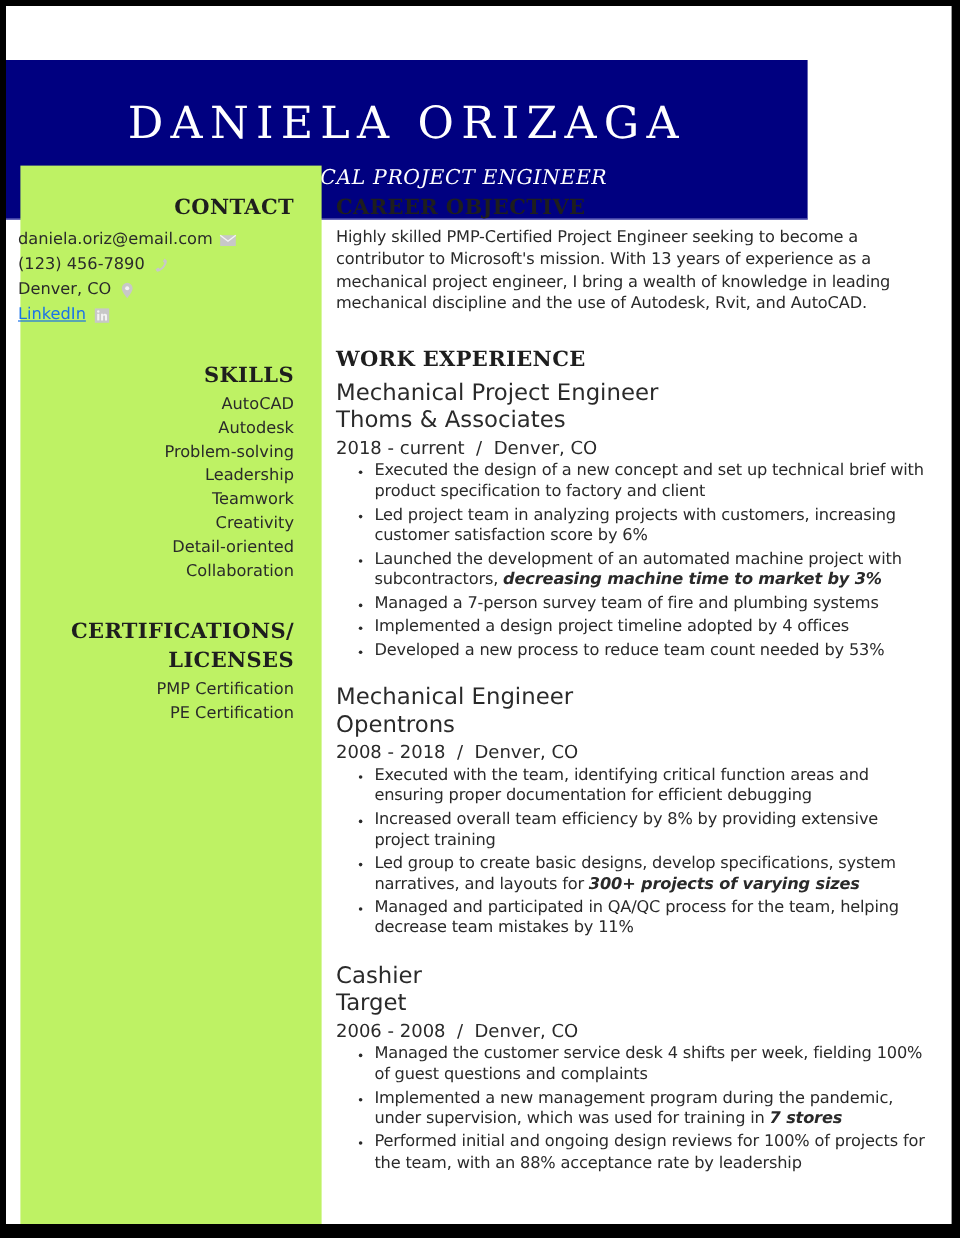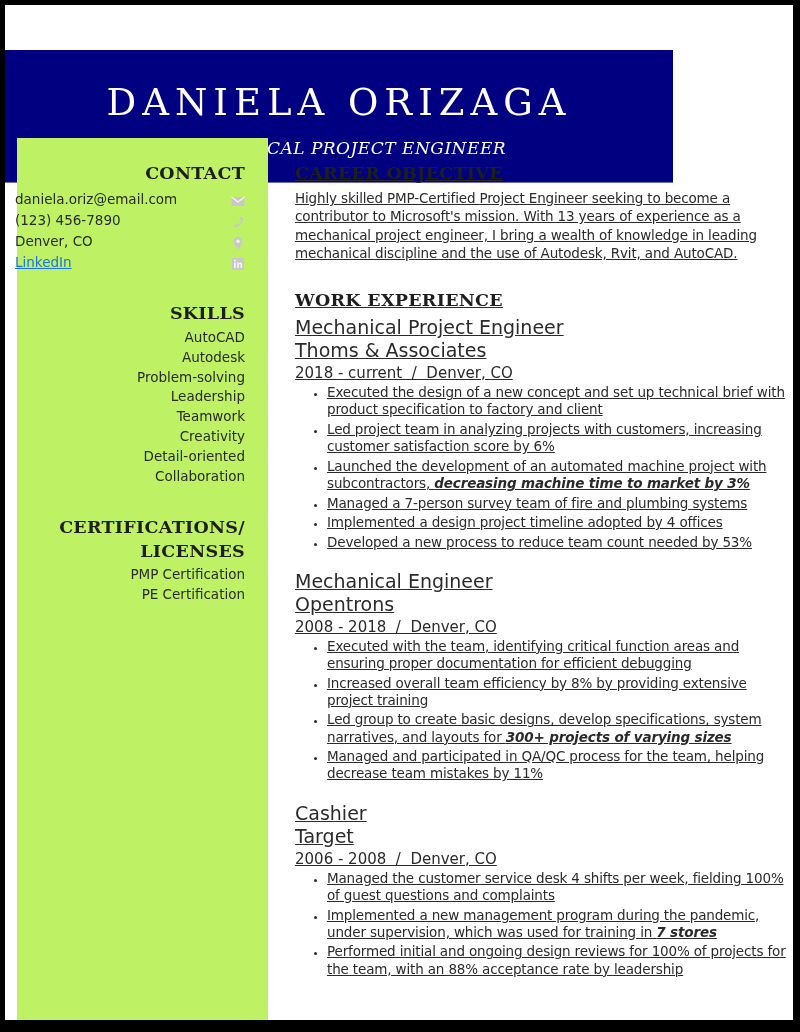--- a/index.html
+++ b/index.html
@@ -58,34 +58,33 @@
       font-weight: bold;
       font-size: 17.5px;
       color: #1e1e1e;
       letter-spacing: 0.3px;
       line-height: 24px;
       margin: 0;
     }
     .contact-list, .skill-list, .cert-list { list-style: none; margin: 0; padding: 0; }
     .contact-item {
       font-size: 13.5px; line-height: 21px;
-      display: flex; justify-content: space-between; align-items: center;
+      display: flex; justify-content: flex-start; align-items: center;
     }
     .contact-item .ic {
       display: inline-block; width: 14px; height: 14px; margin-left: 6px;
       position: relative;
     }
     .link { color: #1a73e8; text-decoration: underline; }
     .skill-item, .cert-item { font-size: 13.5px; line-height: 19.8px; }
 
     .main {
       position: absolute;
-      left: 290px; top: 133px; width: 495px;
+      left: 275px; top: 133px; width: 495px;
       color: #2a2a2a;
-      text-decoration: underline;
     }
     .main-head {
       font-family: "DejaVu Serif", serif;
       font-weight: bold;
       font-size: 17.5px;
       letter-spacing: 0.3px;
       color: #1e1e1e;
       line-height: 24px;
       margin: 0;
     }

